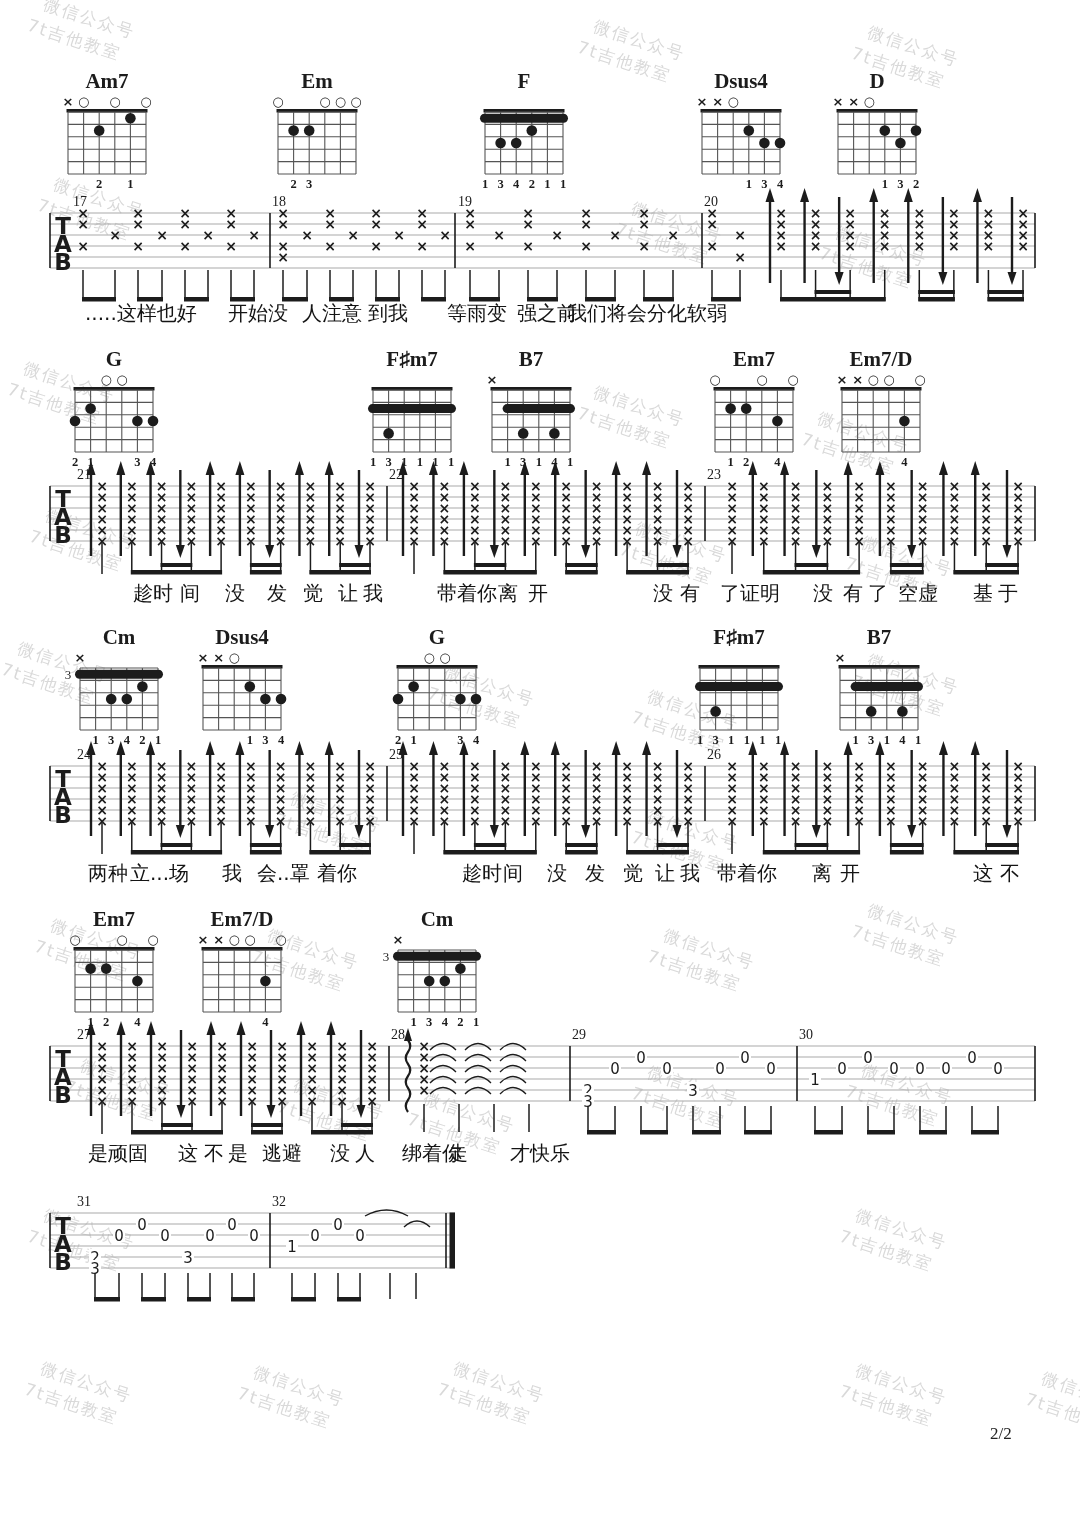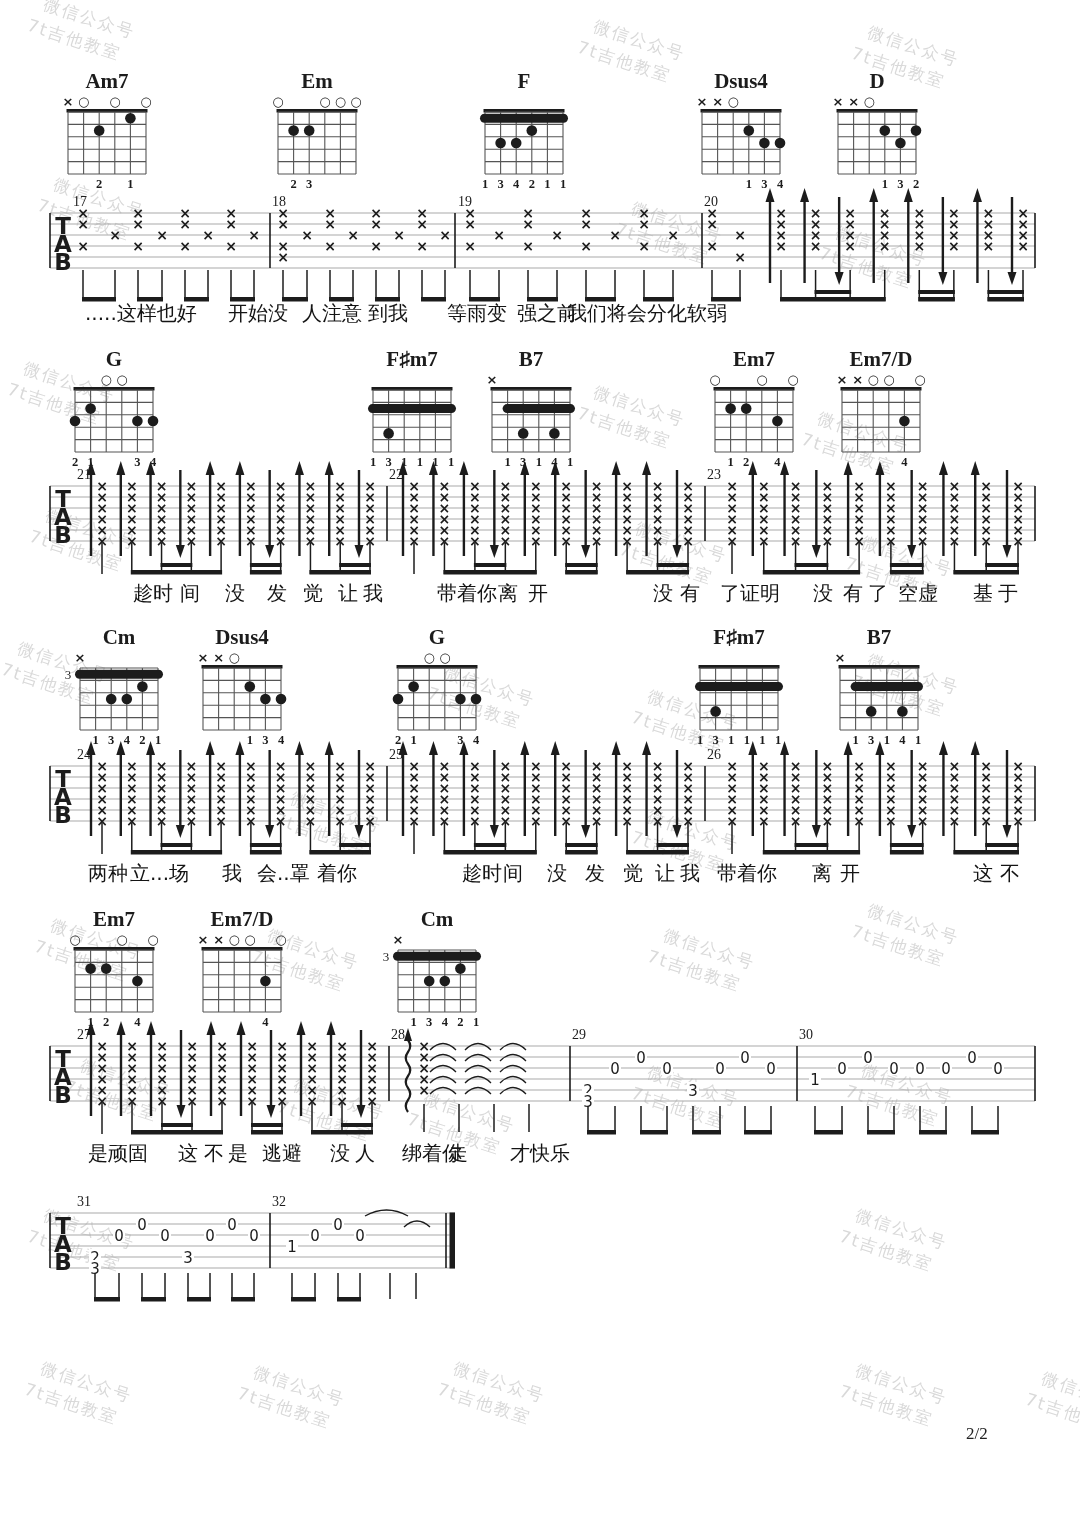--- a/index.html
+++ b/index.html
@@ -4,21 +4,21 @@
 <style>
   html,body{margin:0;padding:0;background:#ffffff;}
   .page{position:relative;width:1080px;height:1527px;background:#ffffff;overflow:hidden;
         font-family:"DejaVu Sans",sans-serif;}
   .wm{position:absolute;transform:rotate(18deg);transform-origin:0 0;
       font-size:17px;letter-spacing:2px;line-height:25px;white-space:nowrap;
       pointer-events:none;z-index:1;}
   .wm .l2{transform:translateX(-9px);}
   #score{position:absolute;left:0;top:0;z-index:2;}
   .page-label{position:absolute;z-index:3;font-family:"Liberation Serif",serif;
-      font-size:17px;color:#222;}
+      font-size:17px;color:#222;margin-left:24px;}
 </style>
 </head>
 <body>
 
 <div class="page">
   <div id="wm-layer">
       <div class="wm" style="left: 48px; top: -8px; color: rgb(217, 217, 217);">
         <div class="l1">微信公众号</div>
         <div class="l2">7t吉他教室</div>
       </div>

